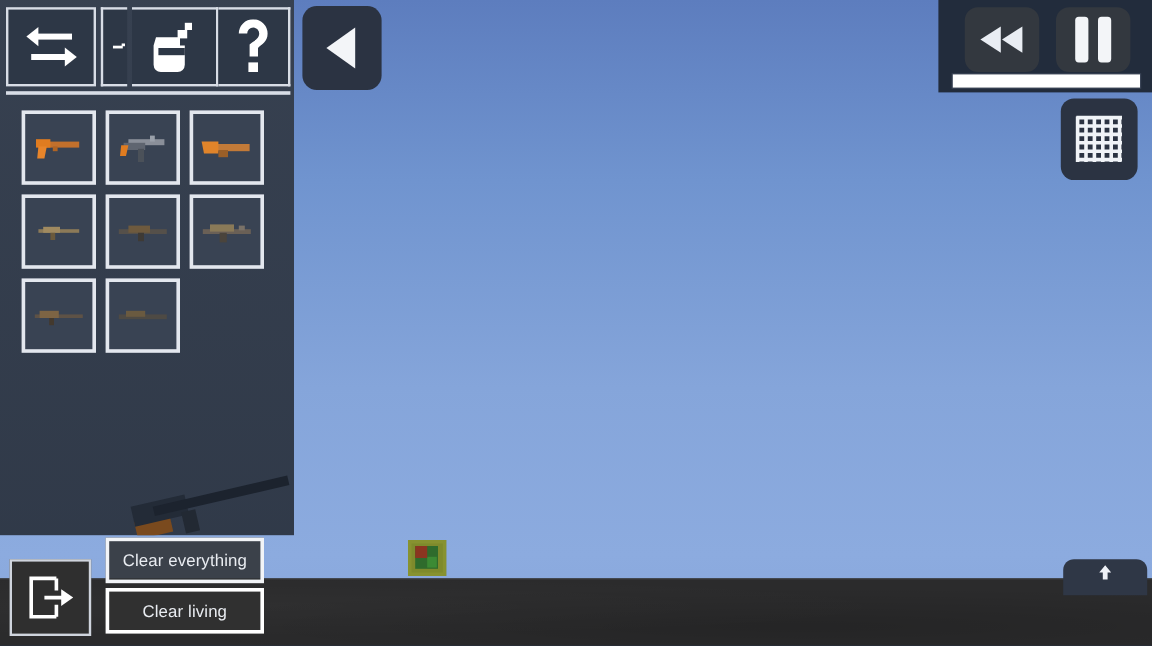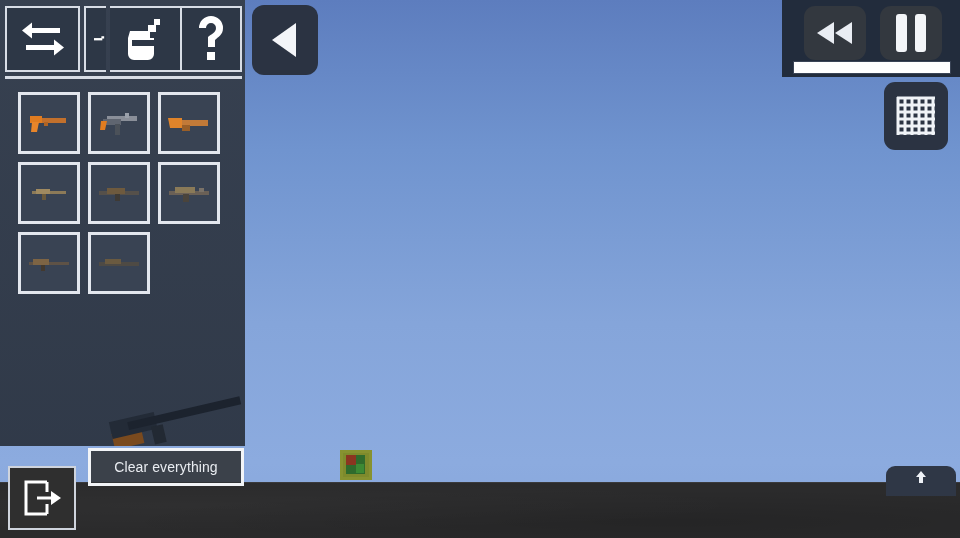--- a/index.html
+++ b/index.html
@@ -155,21 +155,21 @@
     left: 8px; top: 466px;
     width: 68px; height: 64px;
     box-sizing: border-box;
     border: 2px solid #cfd4dd;
     background: #2f2f2f;
     display: flex; align-items: center; justify-content: center;
   }
   #clear-panel {
     position: absolute;
     left: 88px; top: 448px;
-    width: 156px;
+    width: 132px;
   }
   .clear-btn {
     box-sizing: border-box;
     height: 38px;
     background: #303030;
     color: #e9ecf1;
     font-size: 14px;
     display: flex; align-items: center; justify-content: center;
     border: 3px solid #ffffff;
     letter-spacing: 0.1px;
@@ -408,20 +408,21 @@
         <path d="M26 4 V14"></path>
         <path d="M26 26 V36"></path>
         <path d="M16 20 H35"></path>
       </g>
       <polygon points="30,13 30,27 40,20" fill="#ffffff"></polygon>
     </svg>
   </div>
 
   <div id="clear-panel">
     <div class="clear-btn top">Clear everything</div>
+    <div class="clear-btn bottom">Clear living</div>
   </div>
 
   <div id="back-btn">
     <span class="vis-hidden">Back</span>
     <svg width="34" height="40" viewBox="0 0 34 40">
       <polygon points="28,3 28,37 4,20" fill="#f3f5f8"></polygon>
     </svg>
   </div>
 
   <div id="playback">

